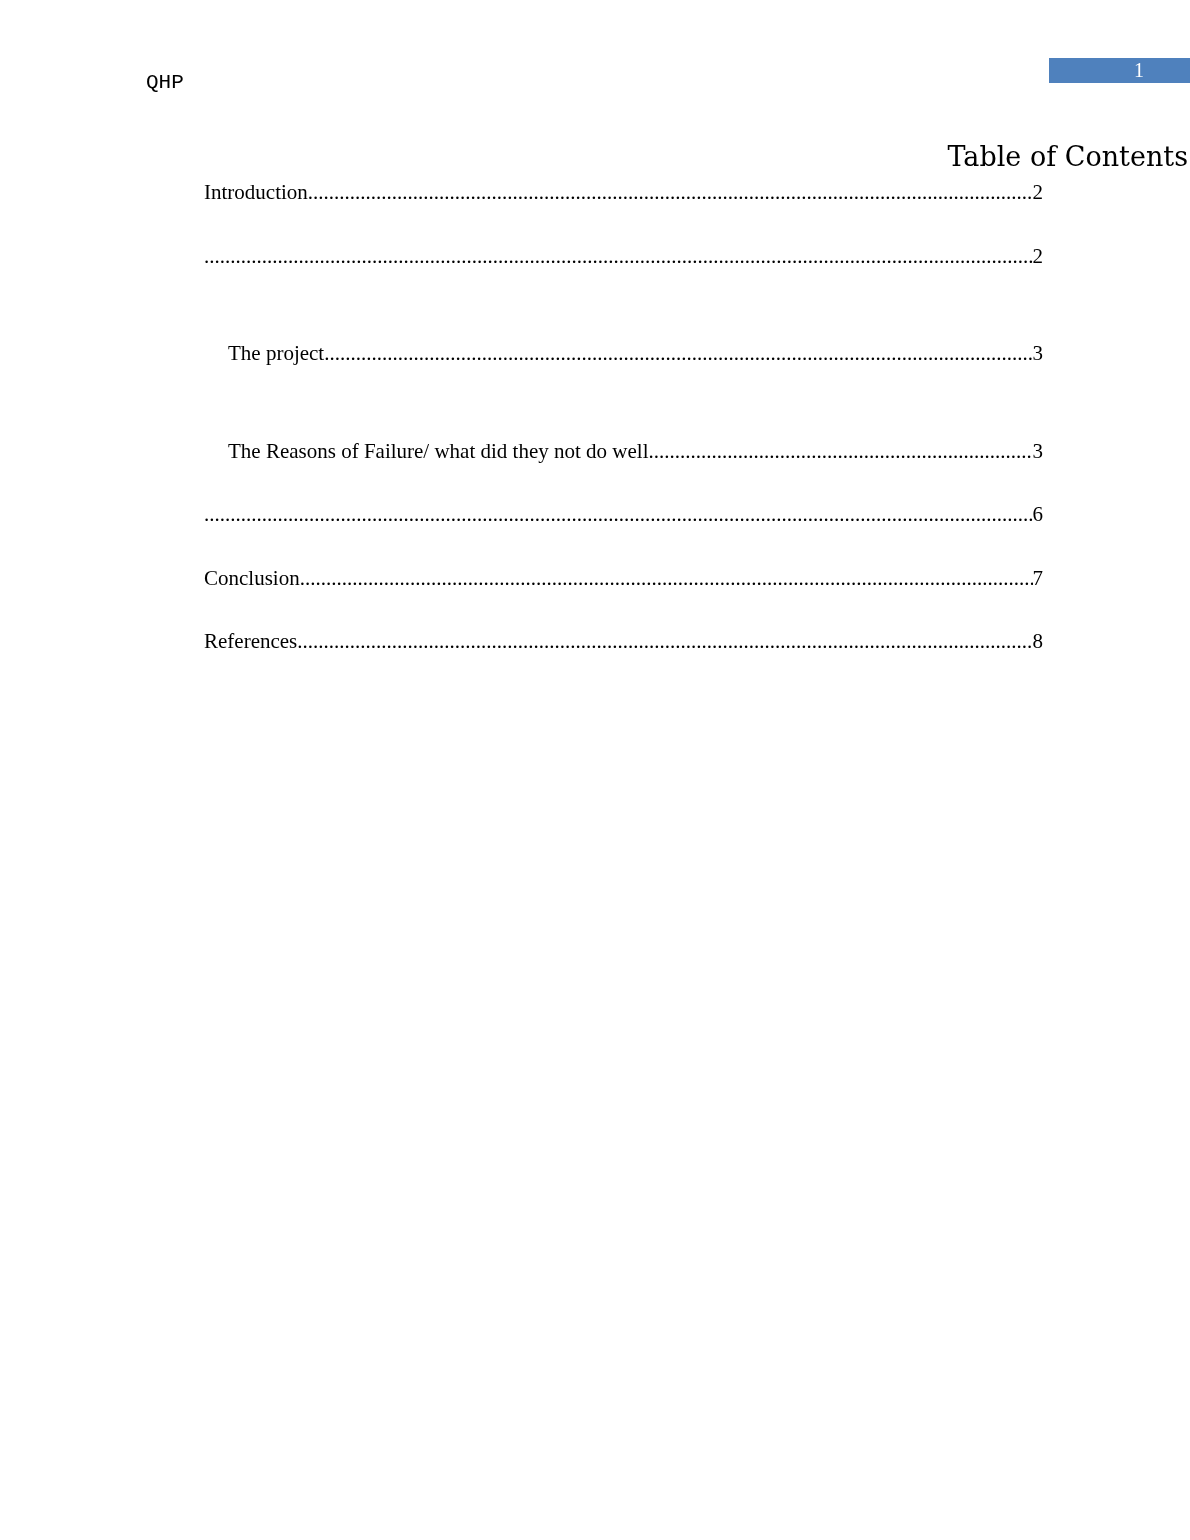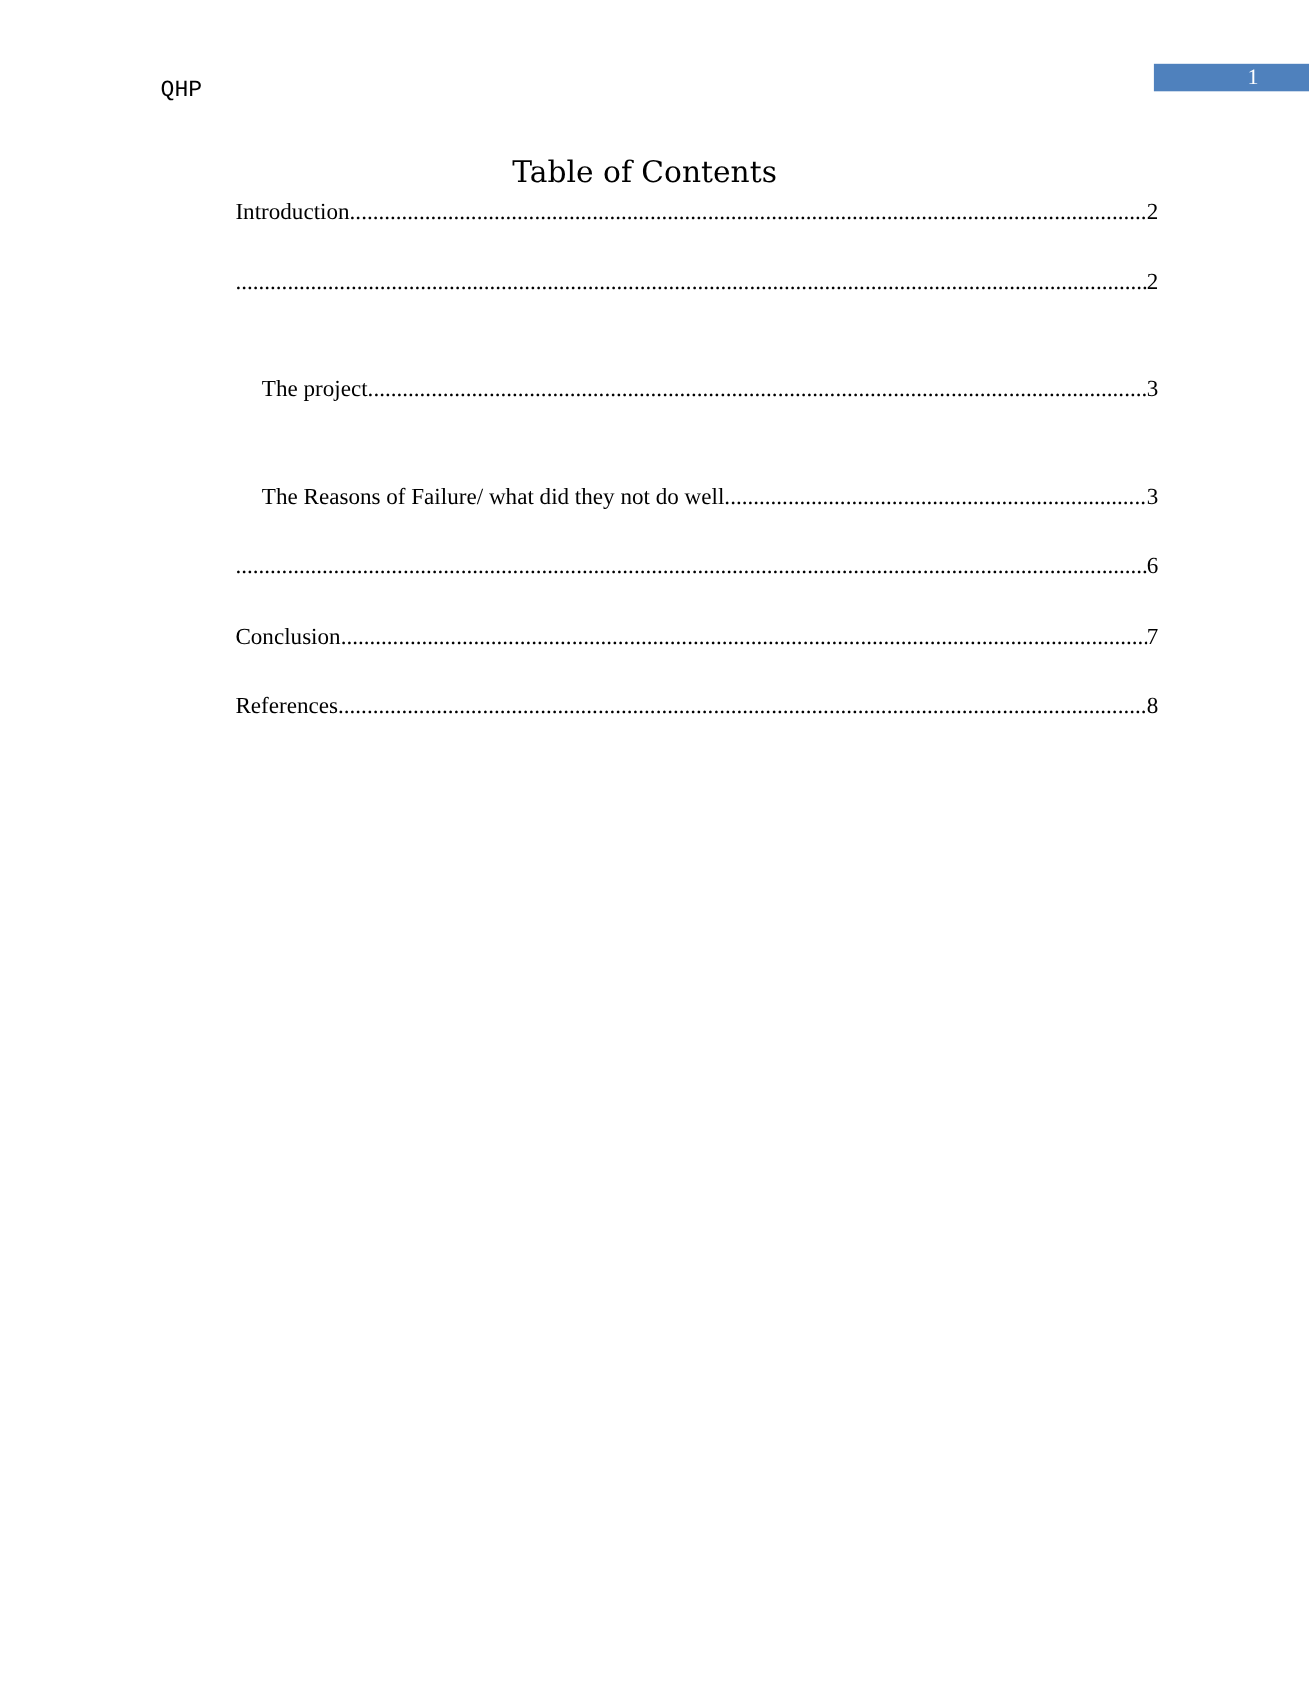--- a/index.html
+++ b/index.html
@@ -1,21 +1,21 @@
 <!DOCTYPE html>
 <html><head>
 <meta charset="utf-8">
 <style>
   html, body { margin:0; padding:0; background:#fff; }
   body { width:1190px; height:1540px; position:relative; overflow:hidden; font-family:"Liberation Serif", serif; color:#000; }
   .header-text { position:absolute; left:146px; top:71px; font-size:21px;font-family:Liberation Mono, monospace; }
   .page-num-box { position:absolute; left:1049px; top:58px; width:141px; height:25px; background:#4f81bd; }
   .page-num { position:absolute; left:1134px; top:59px; color:#fff; font-size:20px; }
-  .toc-title { position:absolute; left:0; width:1172px; top:141px; text-align:center; font-family:"DejaVu Serif", serif; font-size:27px; }
-  .toc { position:absolute; left:214px; top:180px; width:839px; }
+  .toc-title { position:absolute; left:16px; width:1172px; top:141px; text-align:right; font-family:"DejaVu Serif", serif; font-size:27px; }
+  .toc { position:absolute; left:204px; top:180px; width:839px; }
   .toc-row { display:flex; align-items:baseline; height:63.5px; font-size:21px; white-space:nowrap; overflow:hidden; }
   .toc-row.lvl2 { padding-left:24px;margin-top:34px; }
   .toc-label { flex:0 0 auto; }
   .toc-dots { flex:1 1 auto; overflow:hidden; white-space:nowrap; }
   .toc-dots::after { content:"................................................................................................................................................................................................................................................"; }
   .toc-page { flex:0 0 auto; }
 </style>
 </head>
 <body>
 

